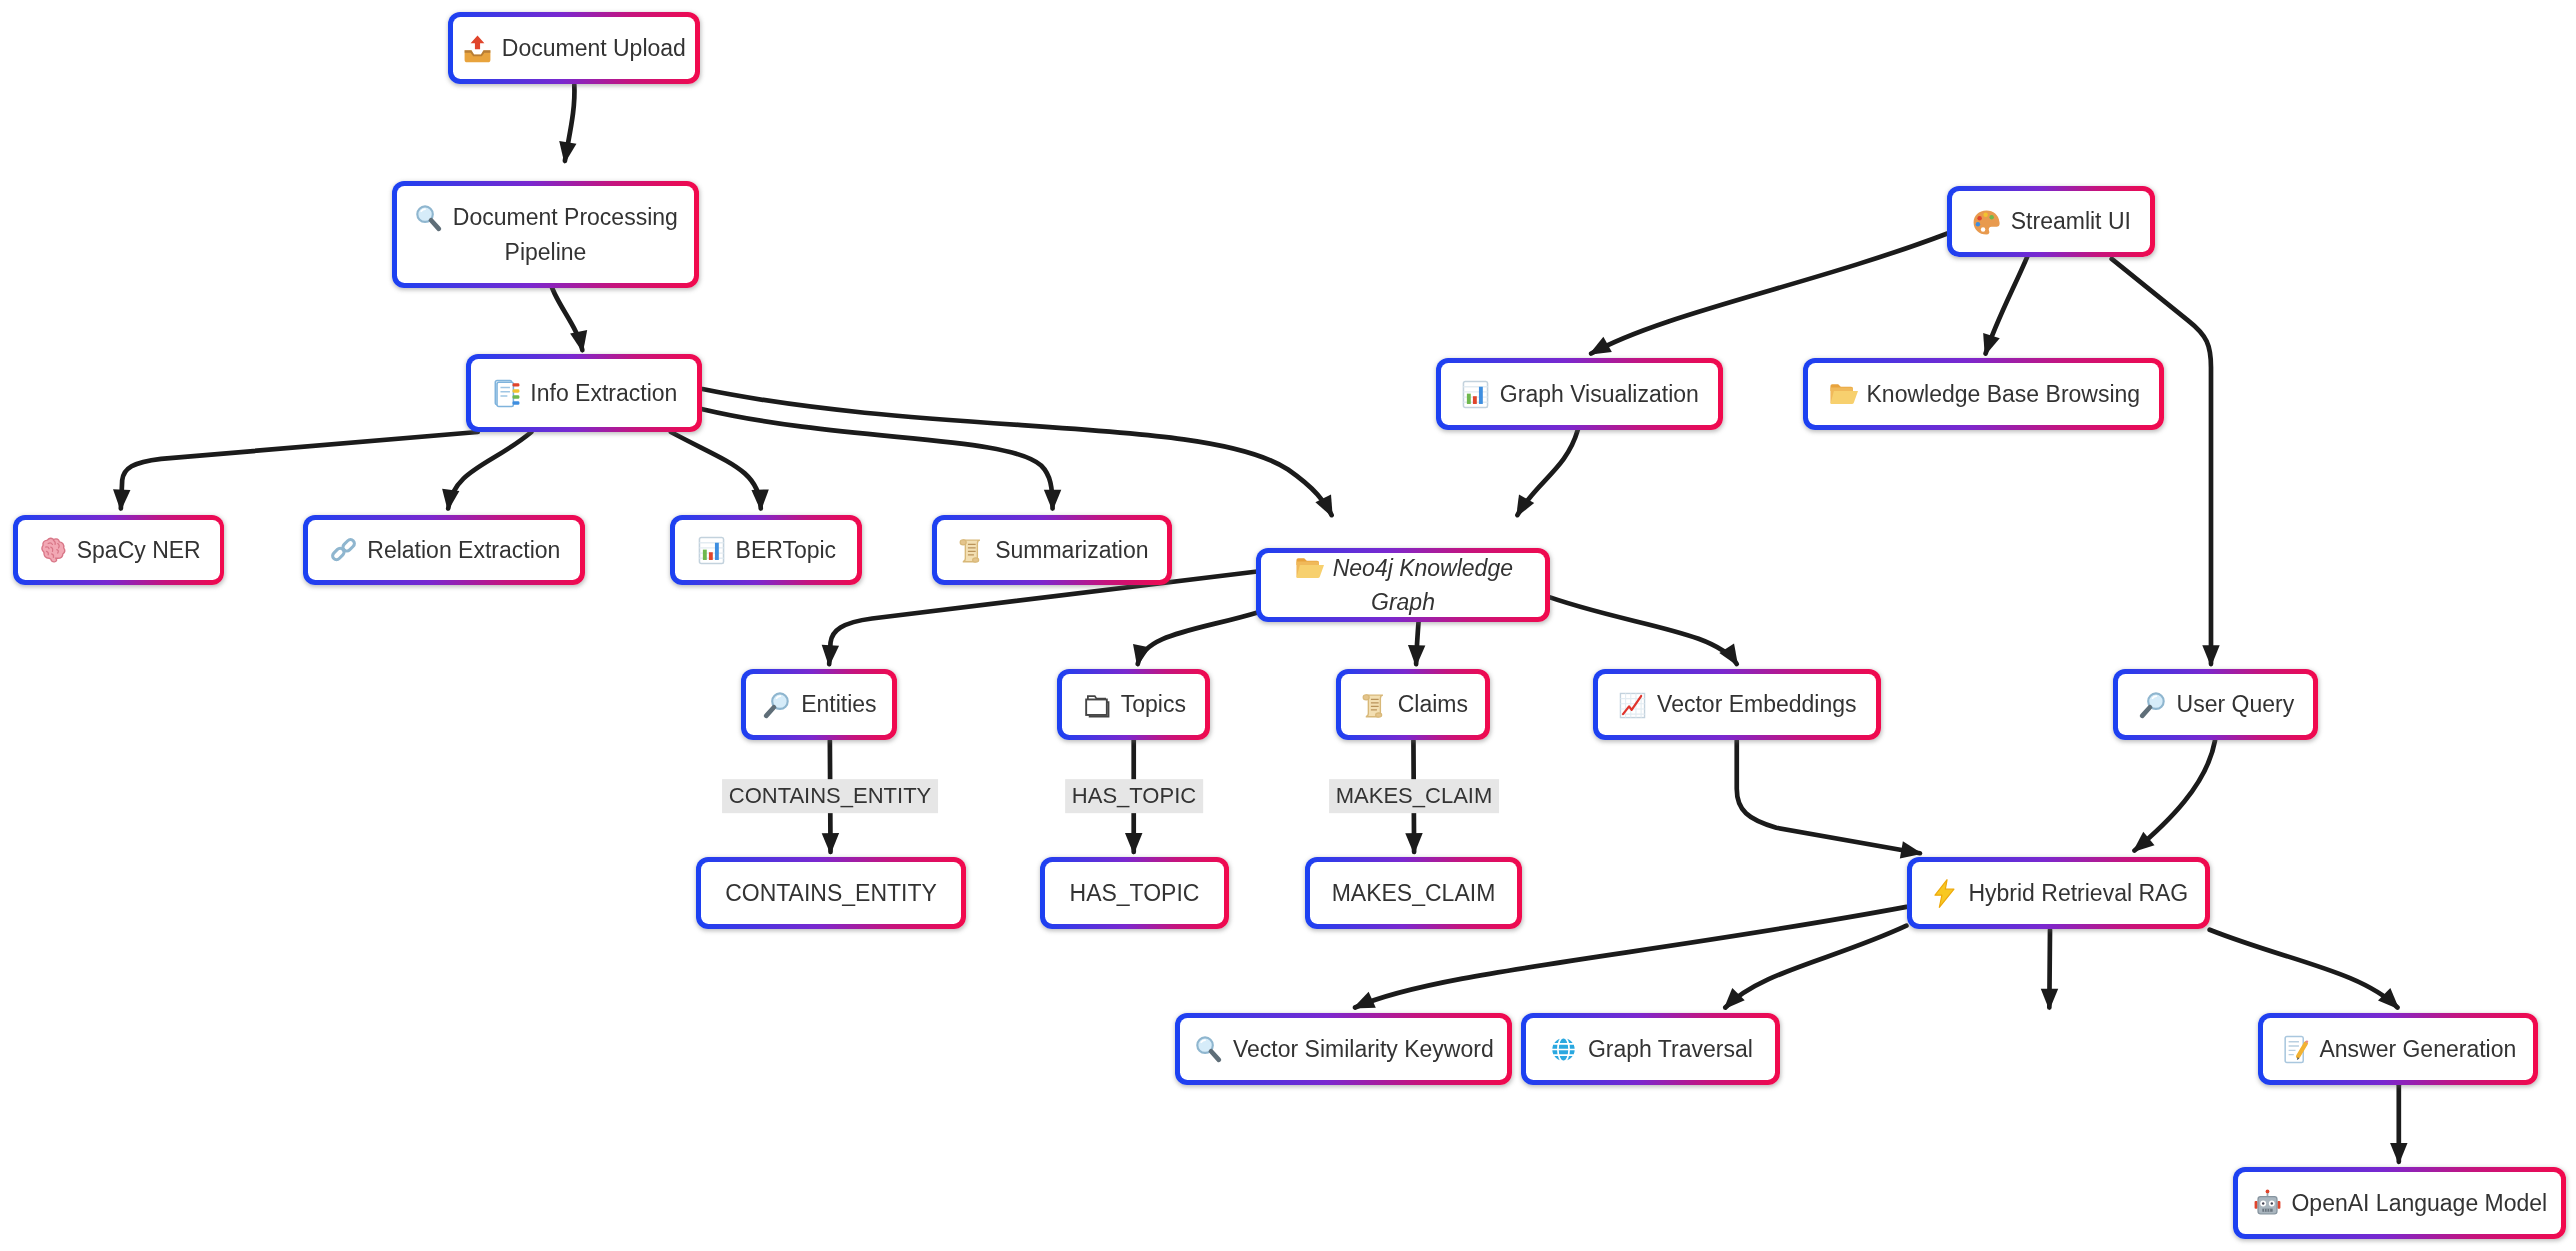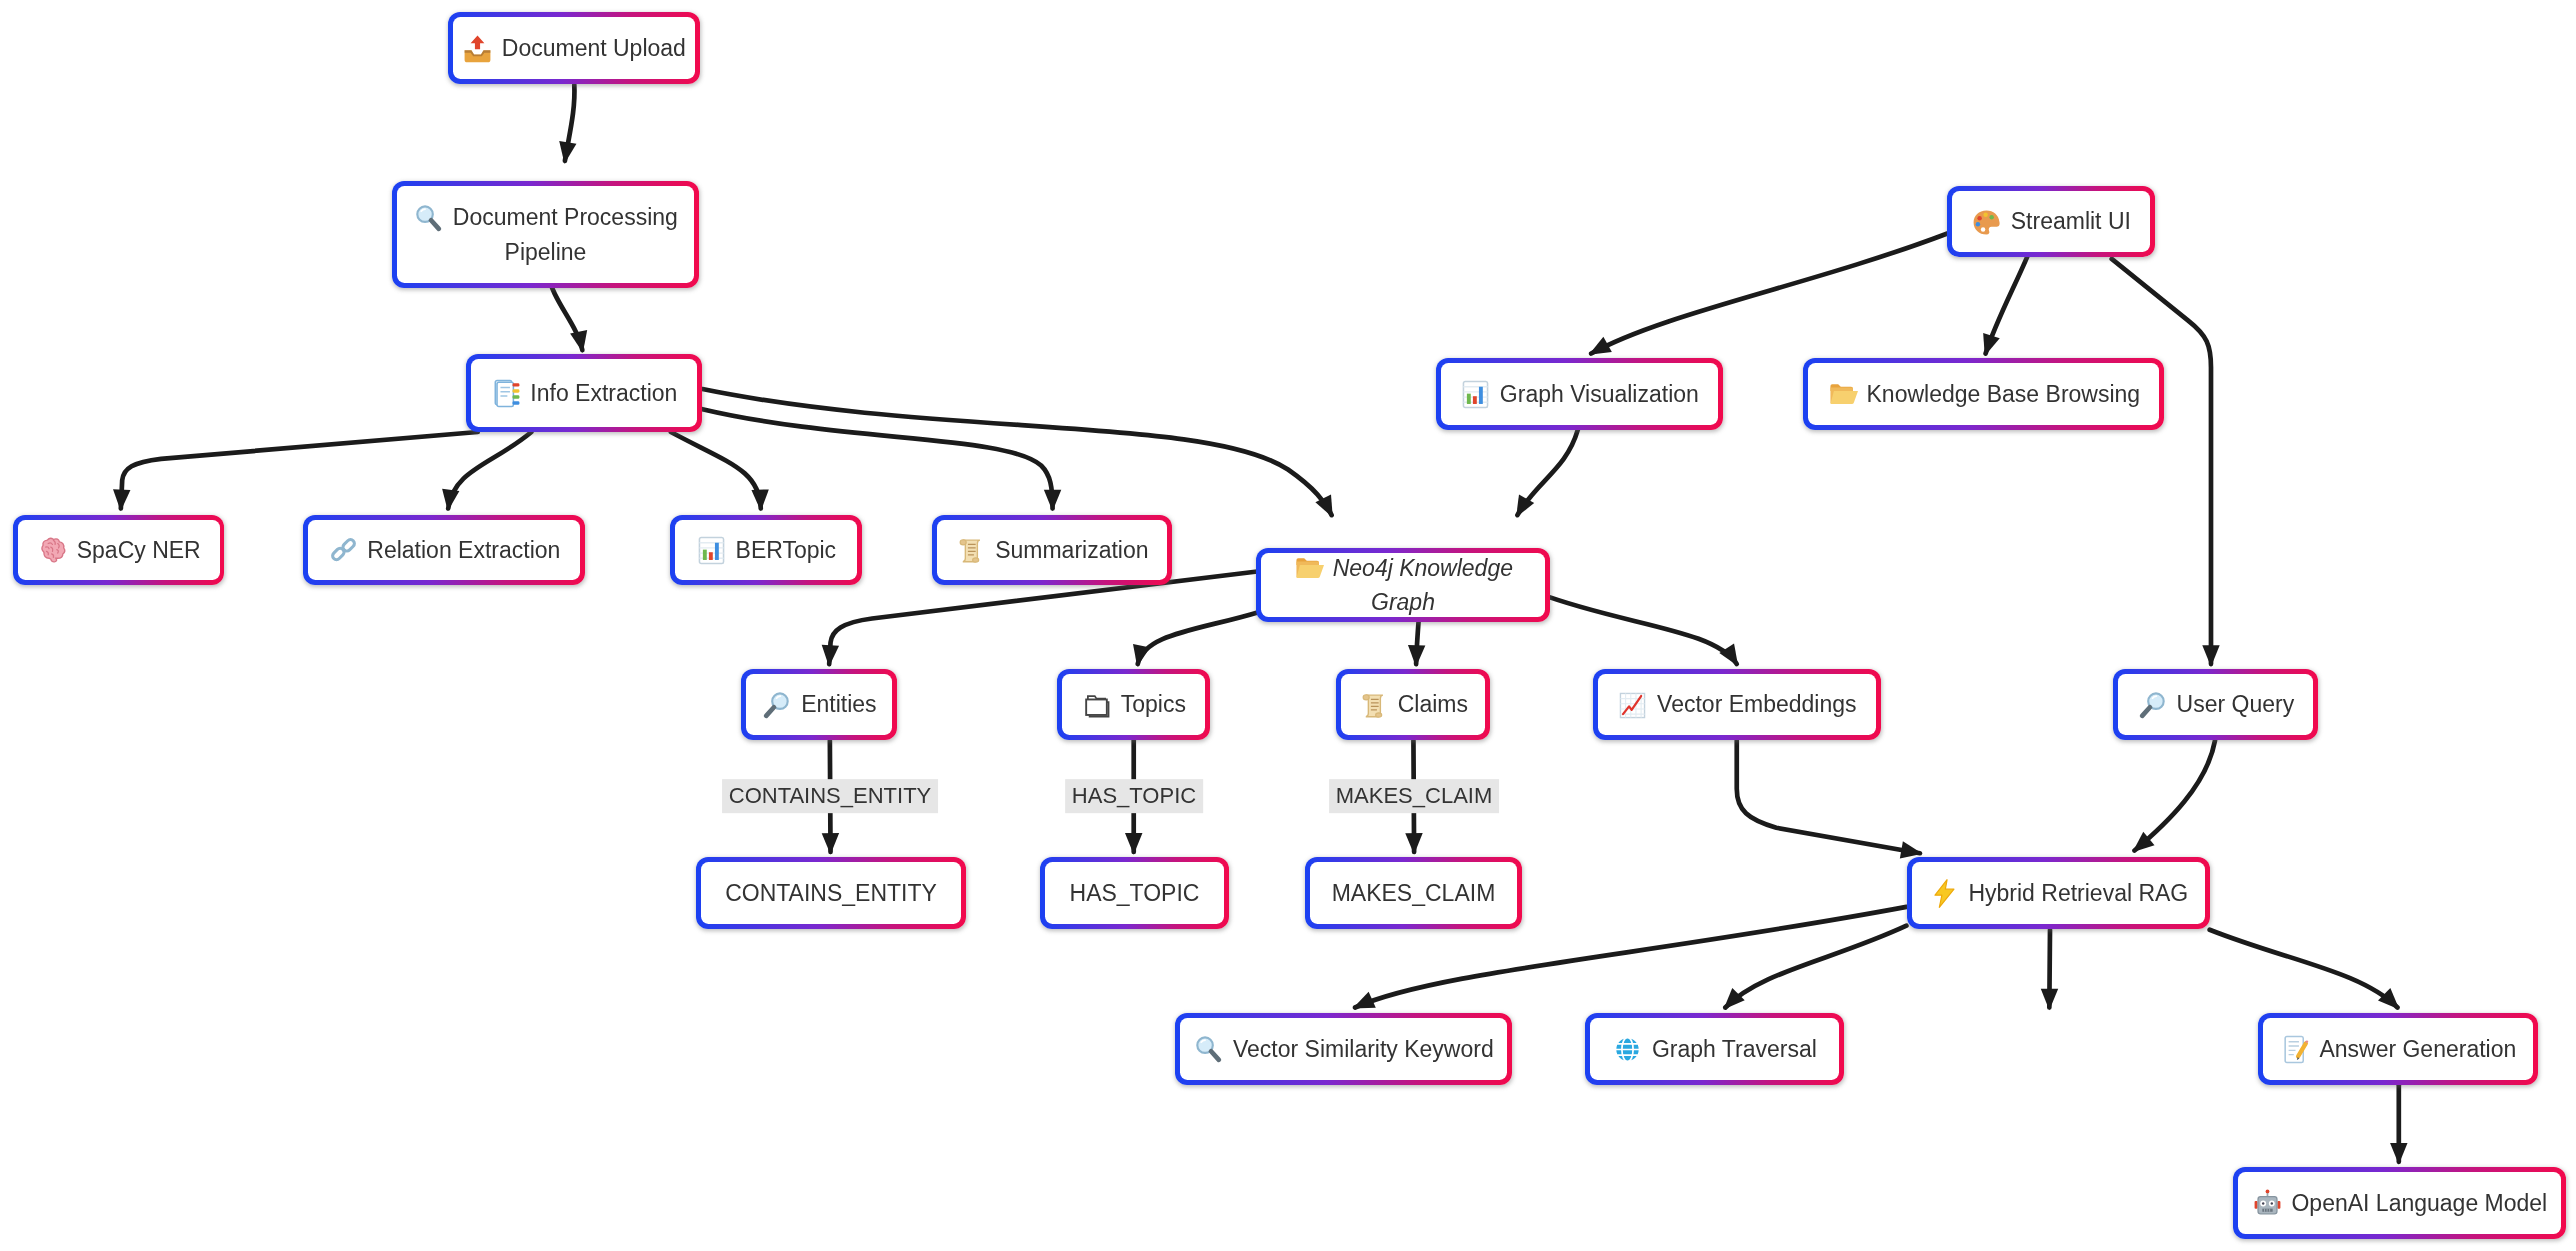--- a/index.html
+++ b/index.html
@@ -255,21 +255,21 @@
     </div>
     <div class="node" style="left: 1175px; top: 1013px; width: 337px; height: 72px;">
       <div class="node-inner">
         <span class="node-content"><span class="icon"><svg viewBox="0 0 36 36">
               <circle cx="14" cy="13" r="9" fill="#d6ecf9" stroke="#8fb6cf" stroke-width="2.5"></circle>
               <path d="M21 20 L30 30" stroke="#5f6e78" stroke-width="5.5" stroke-linecap="round"></path>
               <path d="M9.5 9.5 a6.5 6.5 0 0 1 4.5 -2.5" stroke="#ffffff" stroke-width="2" fill="none" stroke-linecap="round"></path>
             </svg></span><span class="label">Vector Similarity Keyword</span></span>
       </div>
     </div>
-    <div class="node" style="left: 1585px; top: 1013px; width: 259px; height: 72px;">
+    <div class="node" style="left: 1521px; top: 1013px; width: 259px; height: 72px;">
       <div class="node-inner">
         <span class="node-content"><span class="icon"><svg viewBox="0 0 36 36">
               <circle cx="18" cy="18" r="14" fill="#2aa8e0"></circle>
               <g fill="none" stroke="#ffffff" stroke-width="2">
                 <ellipse cx="18" cy="18" rx="6.5" ry="14"></ellipse>
                 <path d="M6 11.5 H30 M4.5 18 H31.5 M6 24.5 H30"></path>
                 <circle cx="18" cy="18" r="14"></circle>
               </g>
             </svg></span><span class="label">Graph Traversal</span></span>
       </div>

